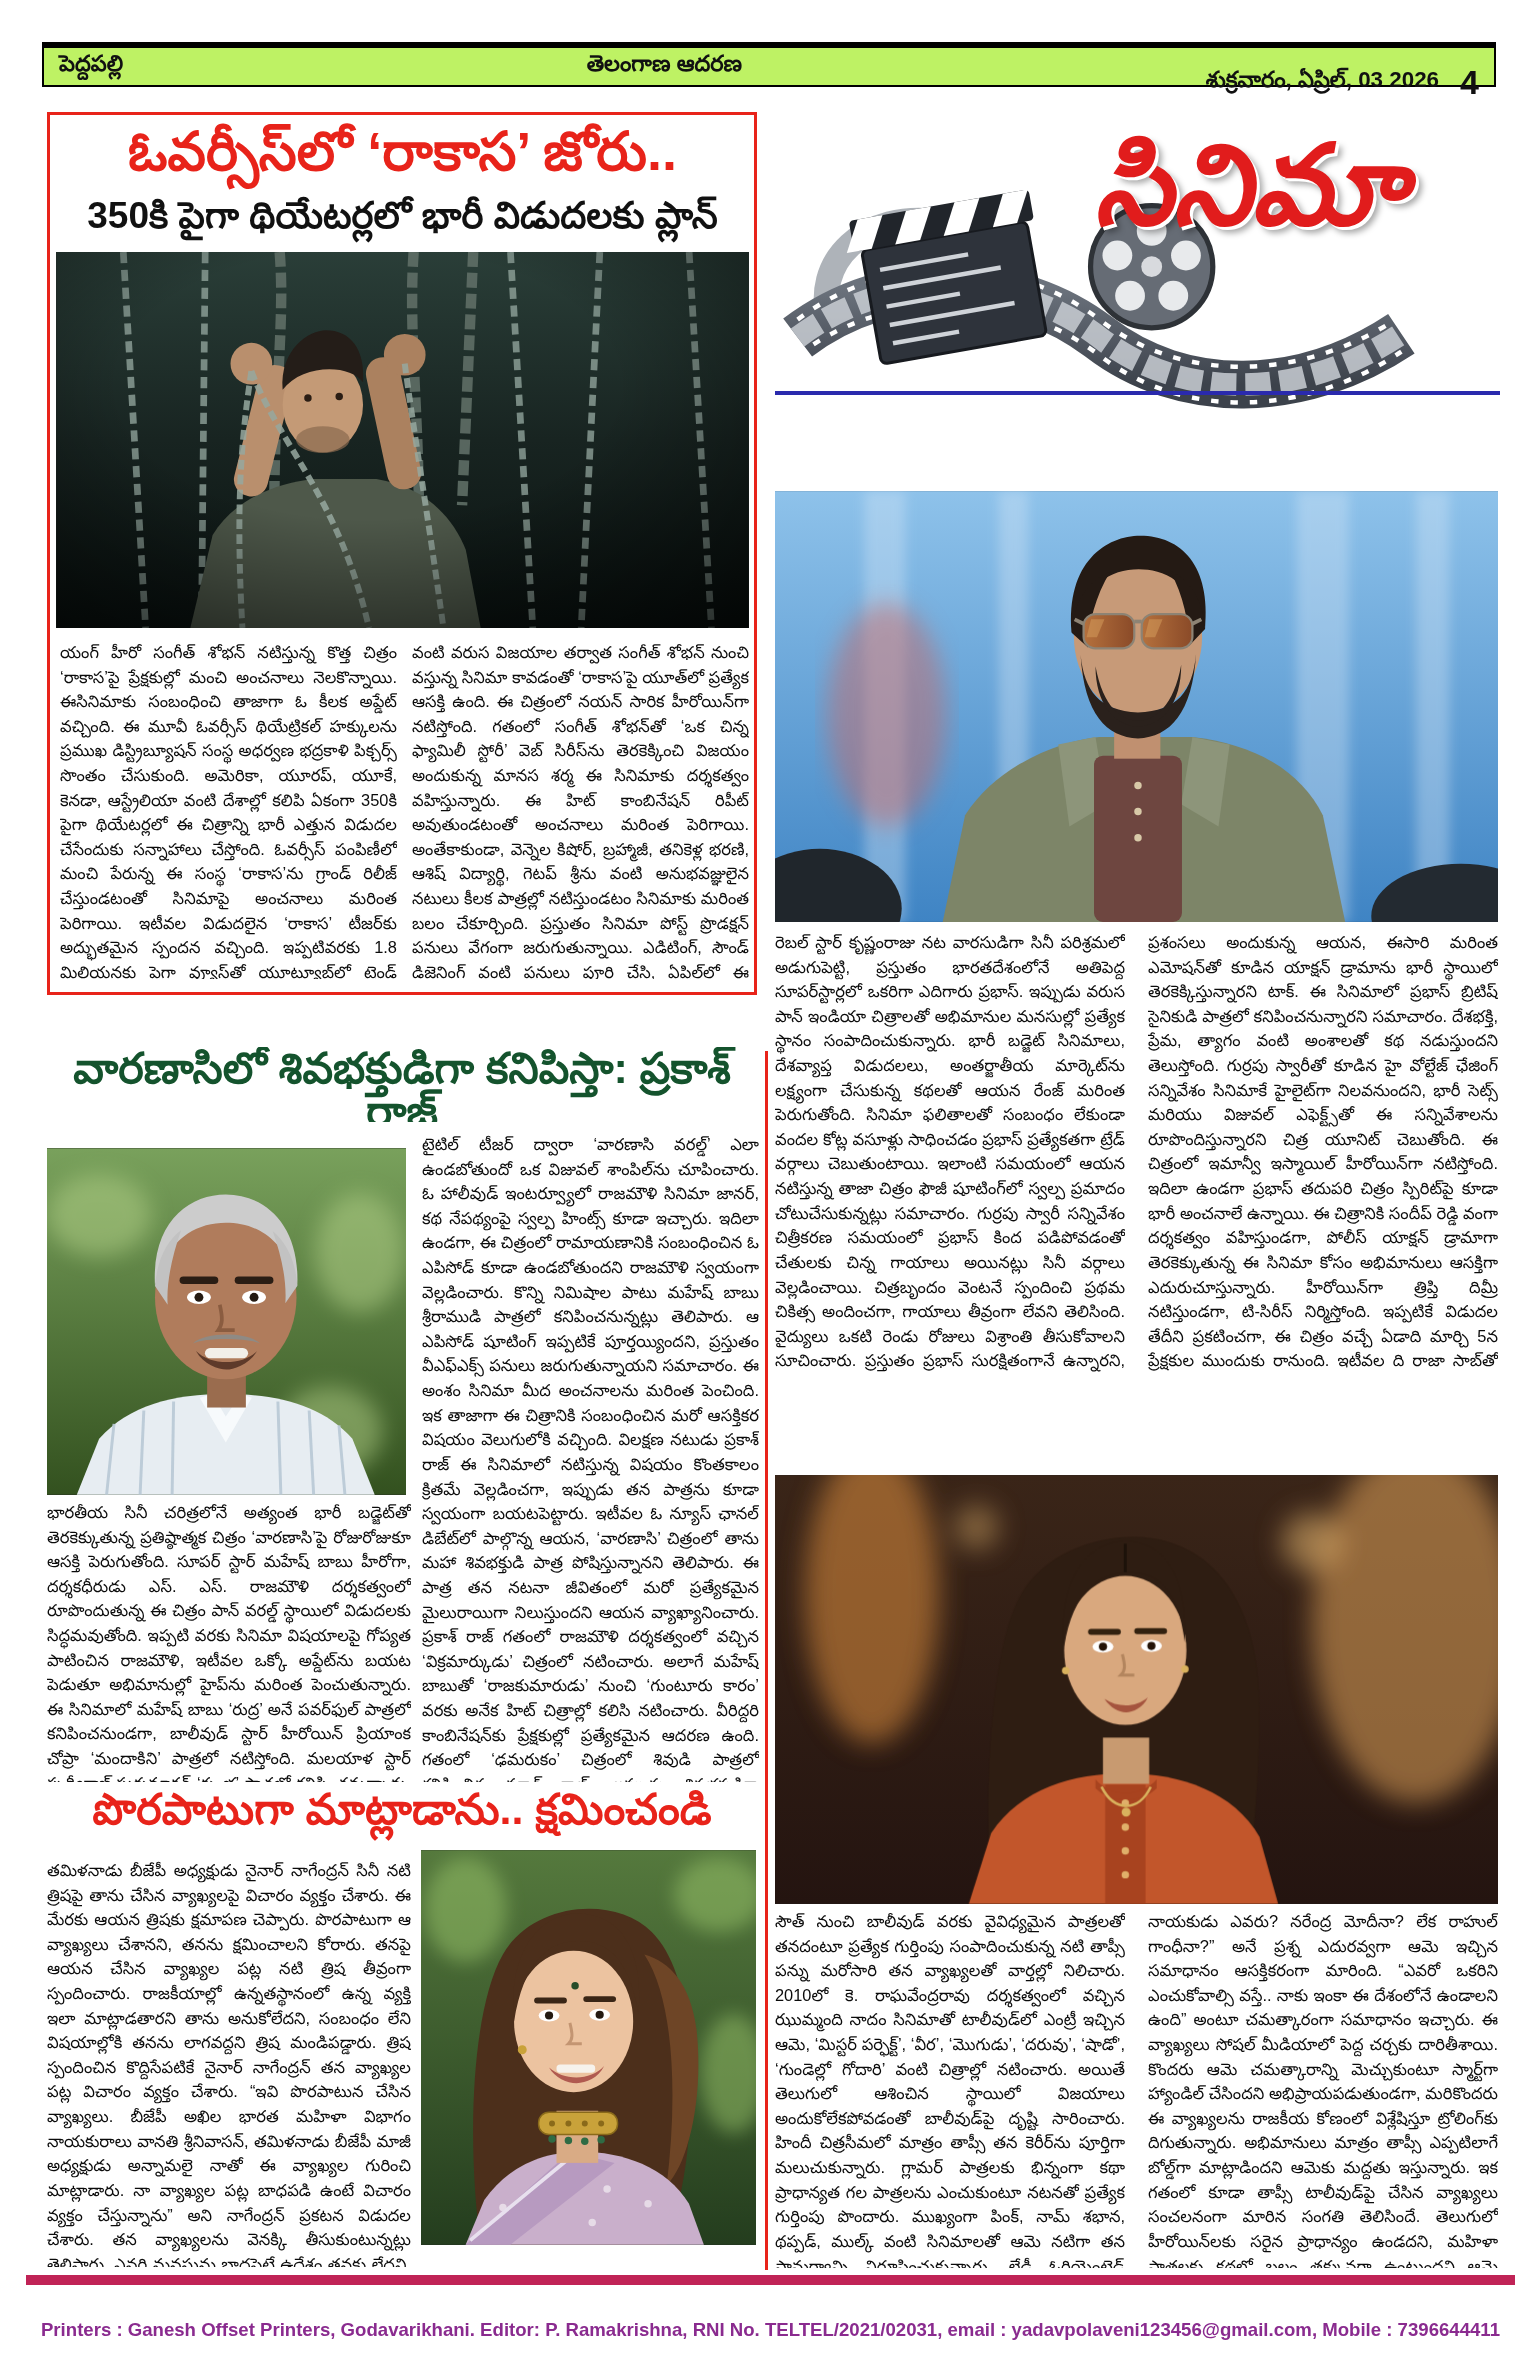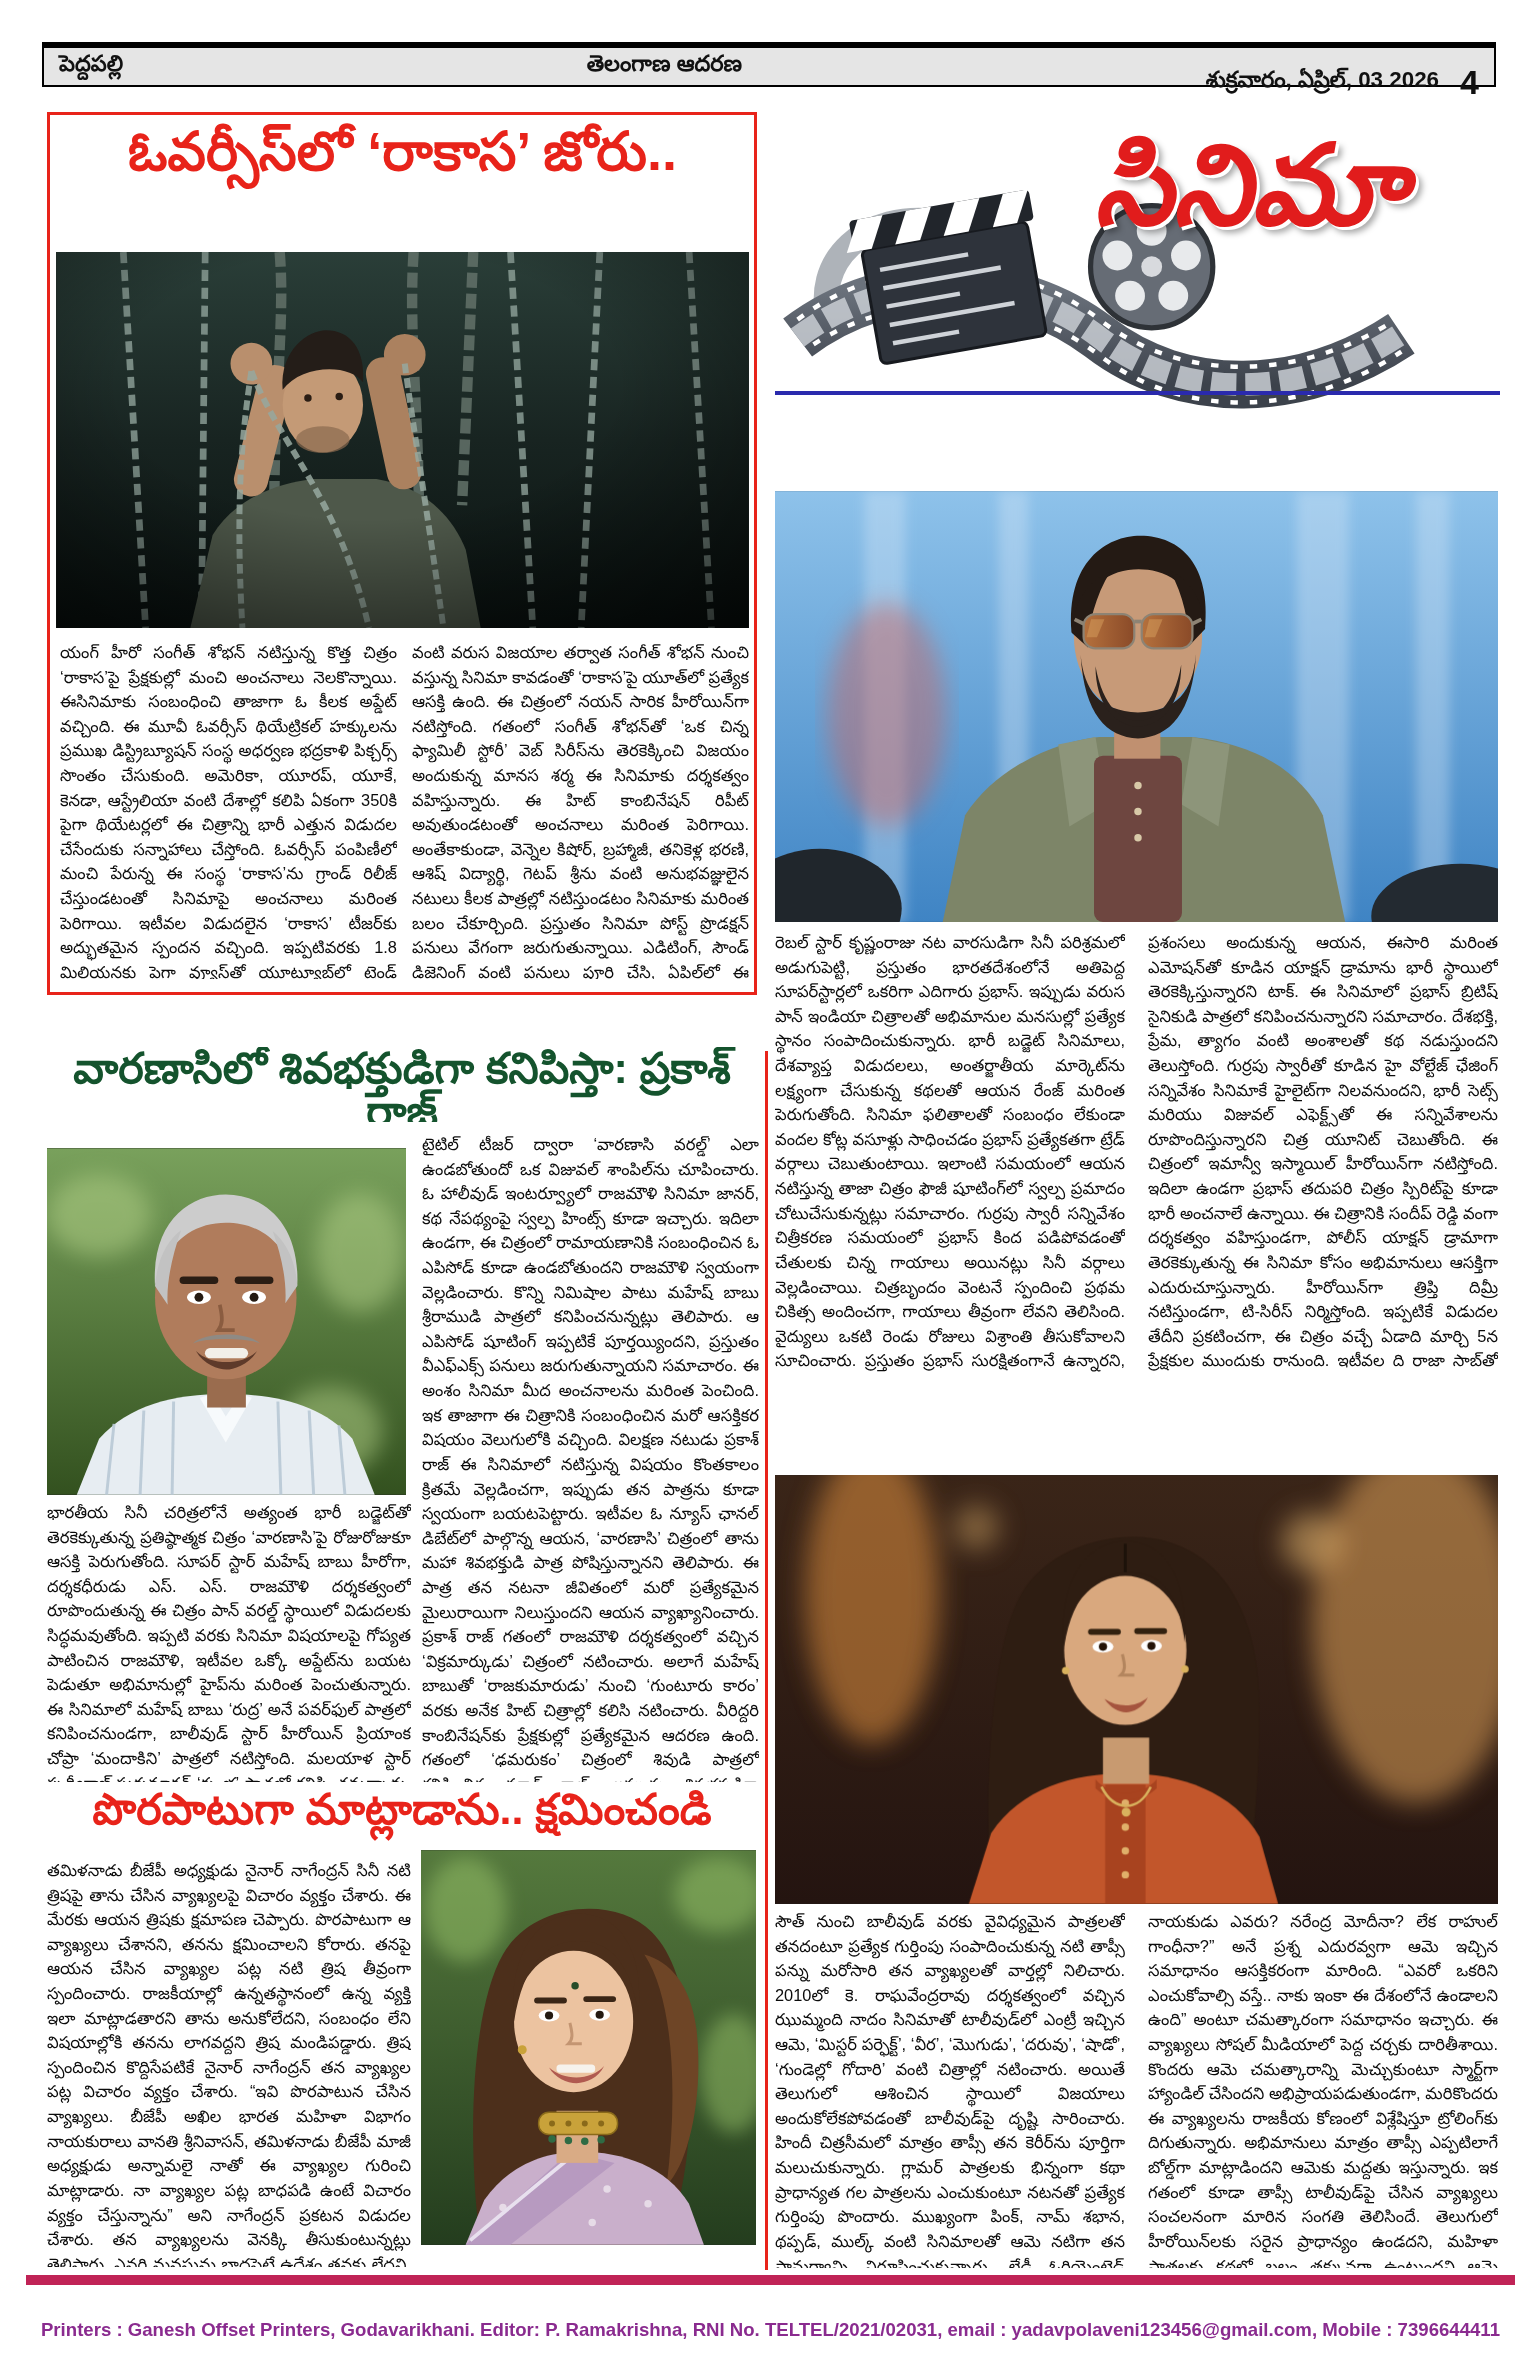--- a/index.html
+++ b/index.html
@@ -1,21 +1,21 @@
 <!DOCTYPE html>
 <html style="font-size:12px"><head>
 <meta charset="utf-8">
 <style>
   html,body{margin:0;padding:0;background:#e8e8e8;}
   #page{position:relative;width:1541px;height:2377px;background:#ffffff;overflow:hidden;
         font-family:"Liberation Sans","DejaVu Sans",sans-serif;color:#111;}
   .abs{position:absolute;}
   
   #header-bar{left:42px;top:42px;width:1454px;height:45px;border:2.2px solid #000;border-top:6px solid #000;
-    display:flex;align-items:center;justify-content:space-between;padding:0 15px;box-sizing:border-box;background:#e5e5e5;}
+    display:flex;align-items:center;justify-content:space-between;padding:0 15px;box-sizing:border-box;background:#bef264;}
   .hdr-txt{font-weight:bold;font-size:22.4px;white-space:nowrap;}
   #page-number{font-size:34px;font-weight:bold;margin-left:21px;}
   .hdr-right{display:flex;align-items:center;margin-top:32px;}
   
   #rakasa-box{left:47px;top:112px;width:710px;height:883px;border:3px solid #e8231a;box-sizing:border-box;background:#fff;}
   #rakasa-headline{left:56px;top:123px;width:693px;height:71px;font-size:54px;font-weight:bold;color:#e8231a;
     text-align:center;line-height:1.05;overflow:hidden;}
   #rakasa-subheadline{left:56px;top:195px;width:693px;height:52px;font-size:37px;font-weight:bold;color:#111;
     text-align:center;overflow:hidden;}
   .photo{overflow:hidden;background:#222;}
@@ -49,20 +49,21 @@
     <span class="hdr-txt">పెద్దపల్లి</span>
     <span class="hdr-txt">తెలంగాణ ఆదరణ</span>
     <span class="hdr-right">
       <span class="hdr-txt">శుక్రవారం, ఏప్రిల్, 03 2026</span>
       <span id="page-number">4</span>
     </span>
   </div>
 
   <div class="abs" id="rakasa-box"></div>
   <div class="abs" id="rakasa-headline">ఓవర్సీస్‌లో ‘రాకాస’ జోరు..</div>
+  <div class="abs" id="rakasa-subheadline">350కి పైగా థియేటర్లలో భారీ విడుదలకు ప్లాన్</div>
 
   <div class="abs photo" style="left:56px;top:252px;width:693px;height:376px;">
     <svg width="693" height="376" viewBox="0 0 930 505">
       <defs>
         <linearGradient id="g-dark" x1="0" y1="0" x2="0" y2="1">
           <stop offset="0" stop-color="#2a3e38"></stop>
             <stop offset="0.5" stop-color="#182421"></stop>
             <stop offset="1" stop-color="#0a1210"></stop>
         </linearGradient>
         <radialGradient id="g-vig" cx="0.45" cy="0.35" r="0.9">

